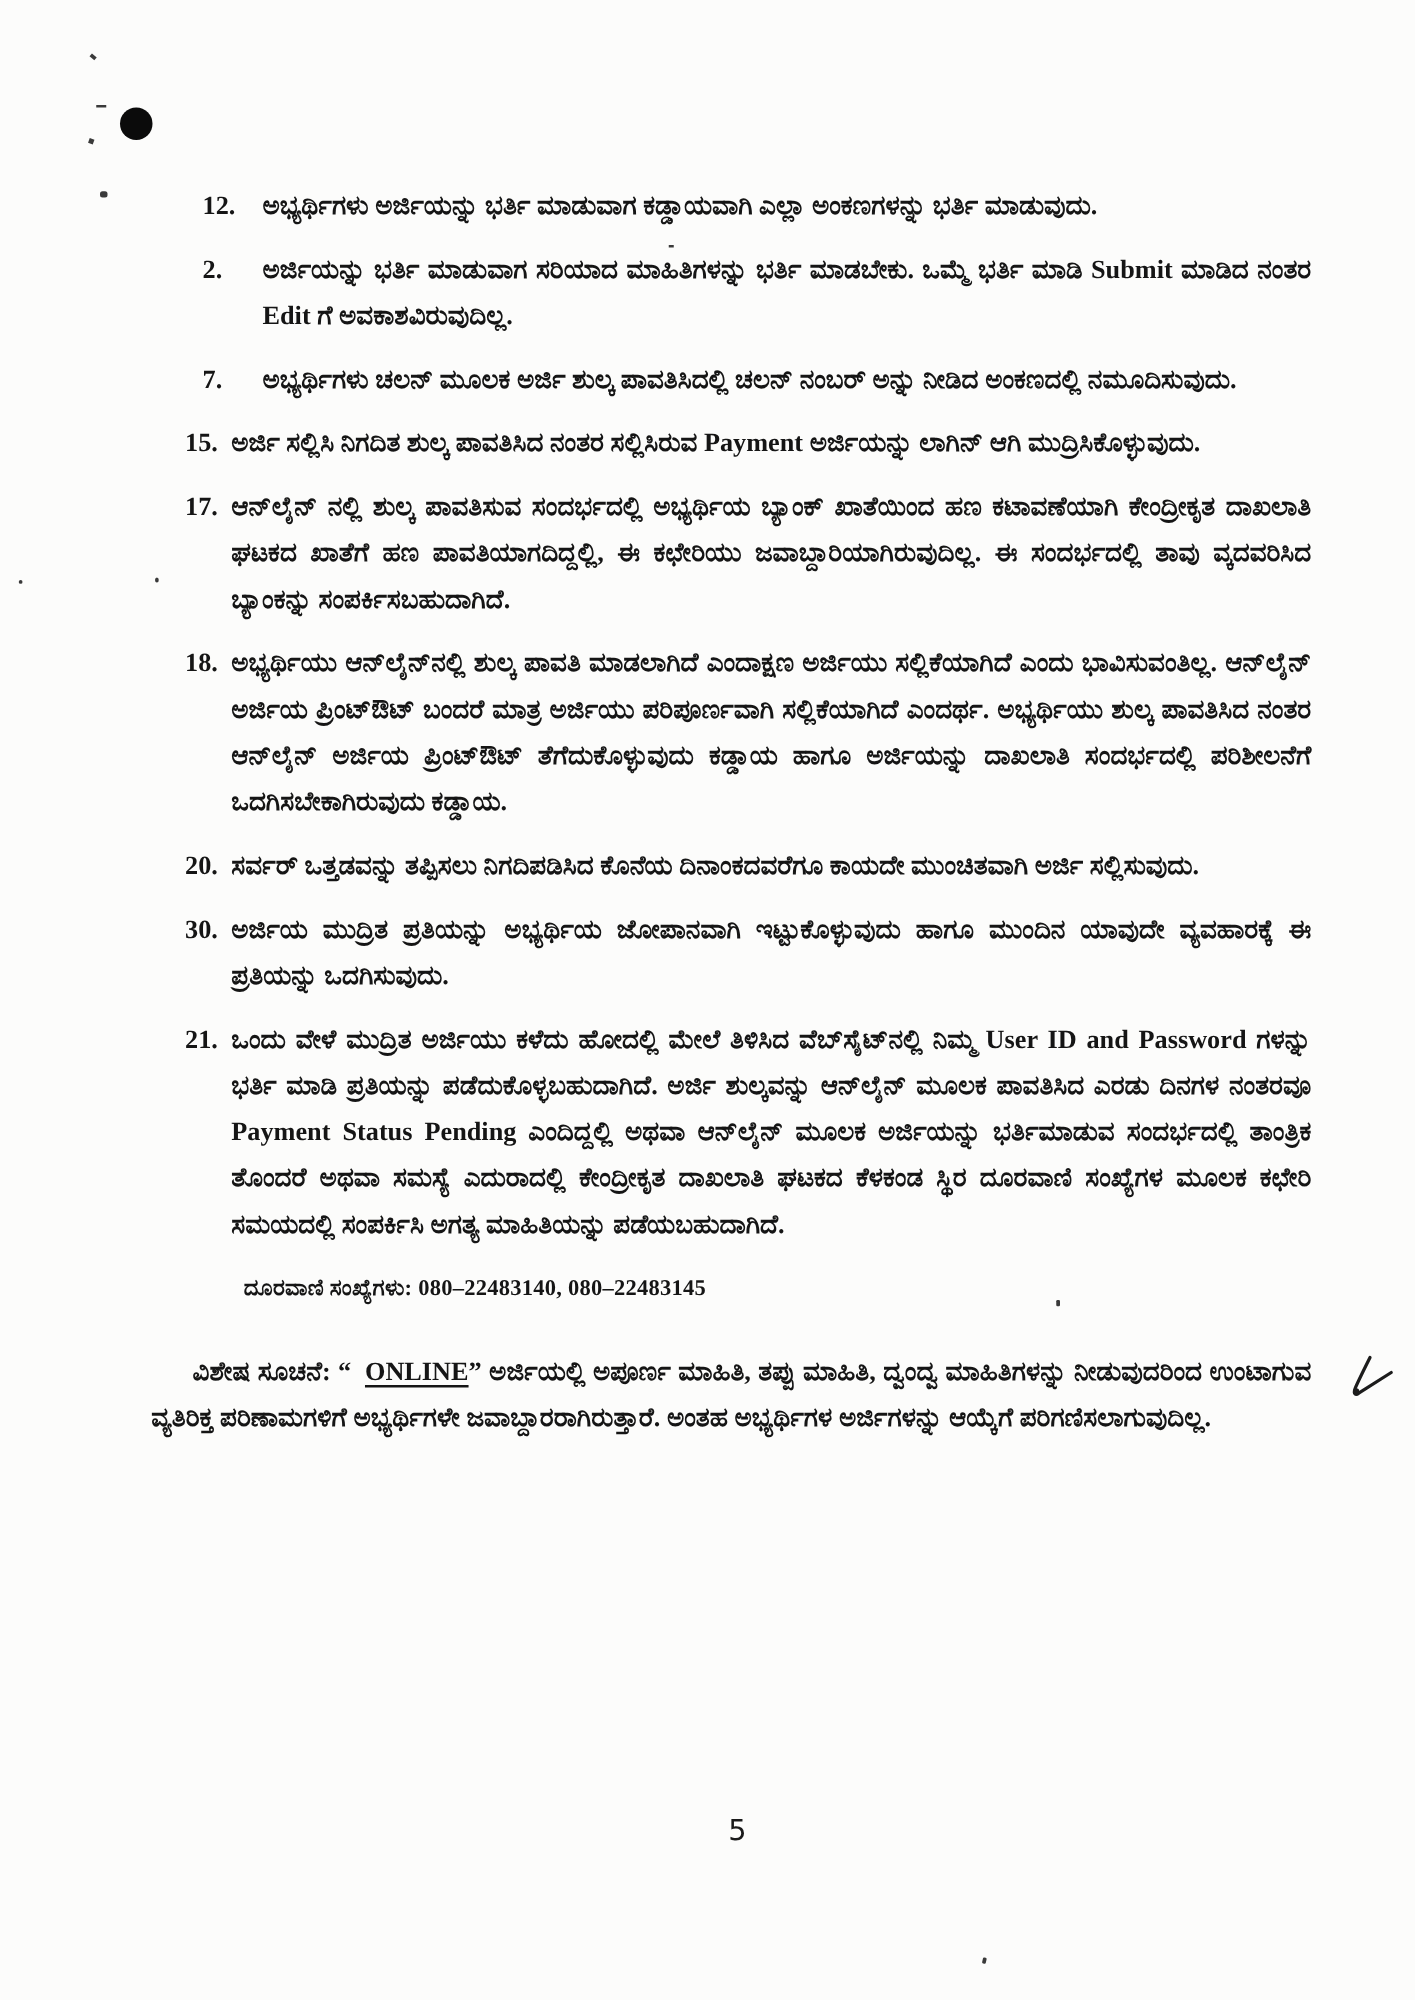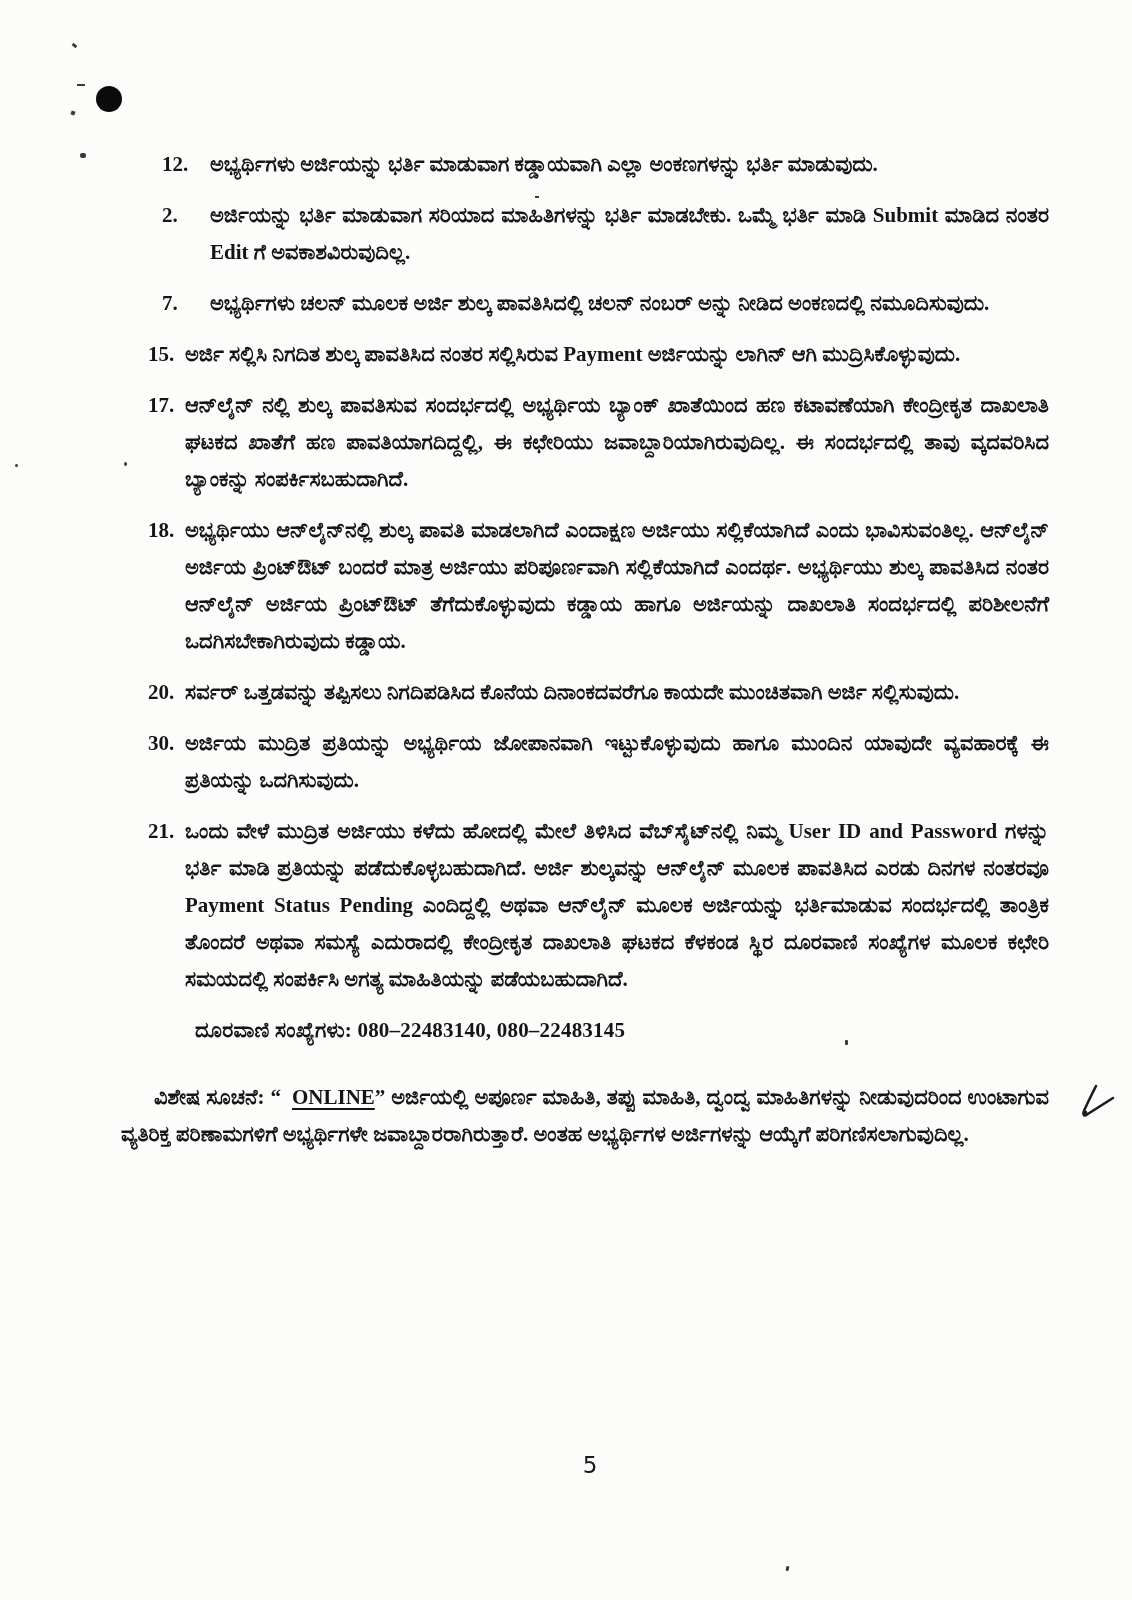--- a/index.html
+++ b/index.html
@@ -36,21 +36,21 @@
     font-weight:700;
   }
   .item { display:flex; margin-bottom:14px; }
   .item .num { flex:0 0 37px; white-space:nowrap; }
   .item.sp-num { padding-left:14px; }
   .item.sp-num .num { flex-basis:48px; }
   .itext { flex:1; text-align:justify; }
 
   .phone {
     margin:12px 0 30px 47px;
-    font-size:21px;
+    font-size:18px;
     letter-spacing:0.2px;
   }
   .note {
     margin-left:-27px;
     text-indent:33px;
     text-align:justify;
   }
   .underlined { text-decoration:underline; text-underline-offset:4px;margin-left:11px; }
 
   .pagenum {

